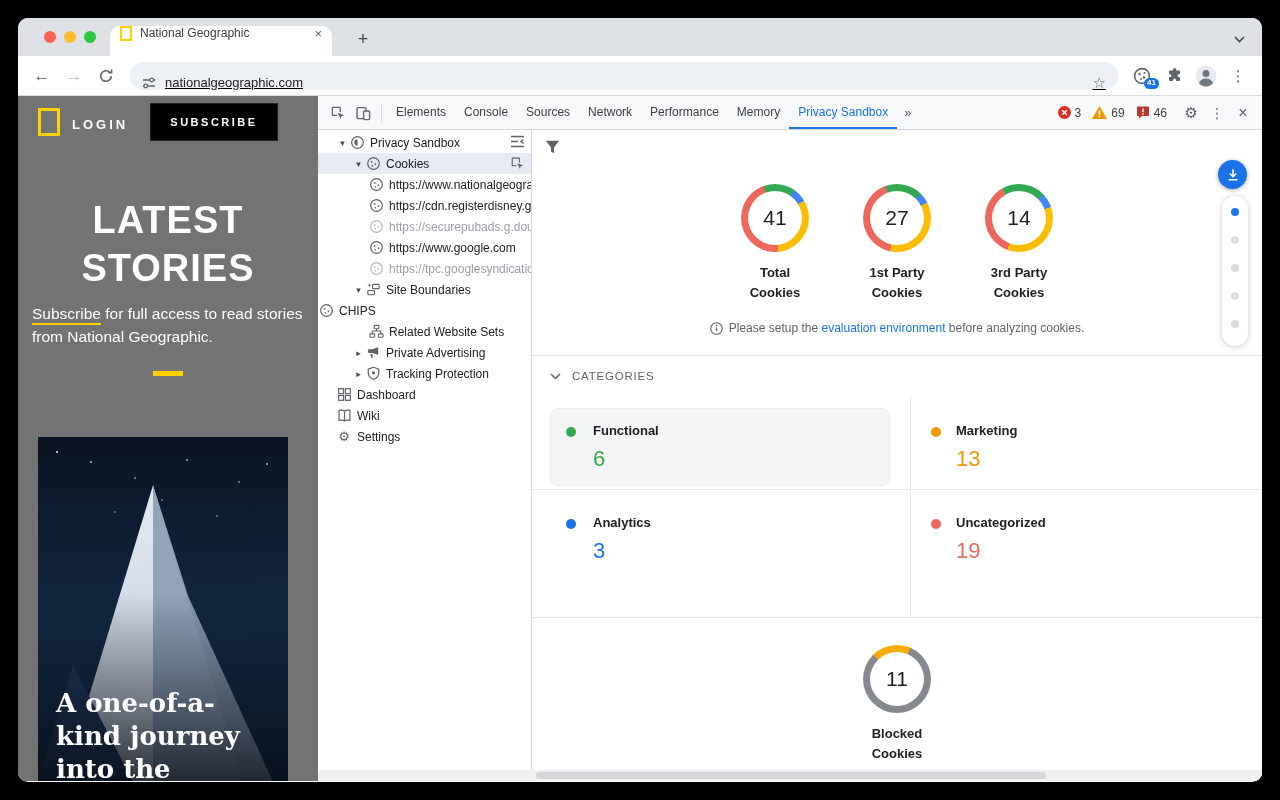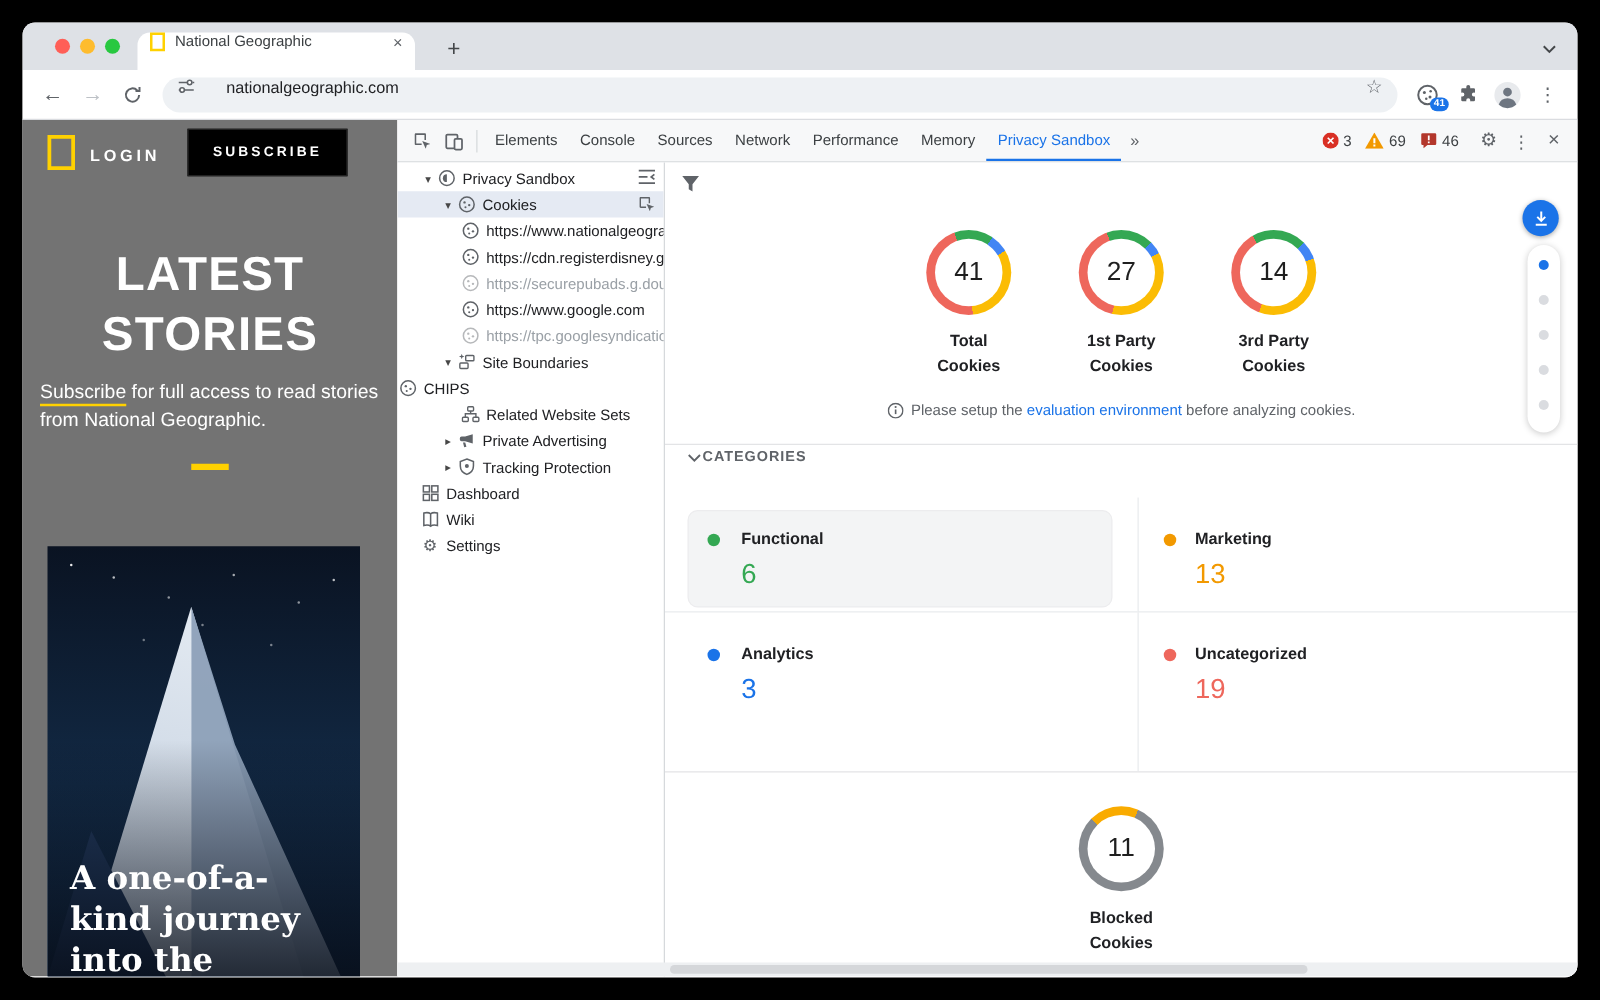--- a/index.html
+++ b/index.html
@@ -17,21 +17,21 @@
   .favicon{width:12px;height:15px;border:2.5px solid #ffd100;flex:0 0 auto;}
   .tab-title{font-size:12px;color:#3c4043;flex:1;white-space:nowrap;overflow:hidden;}
   .tab-close{color:#5f6368;font-size:13px;}
   .newtab{position:absolute;left:332px;top:9px;width:26px;height:26px;border-radius:50%;text-align:center;line-height:24px;font-size:18px;color:#44474a;}
   .tabsearch{position:absolute;right:12px;top:10px;width:22px;height:22px;display:flex;align-items:center;justify-content:center;}
 
   
   .toolbar{height:40px;background:#fff;display:flex;align-items:center;padding:0 10px;gap:4px;border-bottom:1px solid #dadce0;}
   .nav-btn{width:28px;height:28px;display:flex;align-items:center;justify-content:center;font-size:17px;color:#5f6368;}
   .nav-btn.disabled{color:#bdc1c6;}
-  .omnibox{flex:1;height:28px;background:#eef1f4;border-radius:14px;display:flex;align-items:flex-start;padding:0 12px;gap:25px;margin:0 6px;}
+  .omnibox{flex:1;height:28px;background:#eef1f4;border-radius:14px;display:flex;align-items:flex-end;padding:0 12px;gap:9px;margin:0 6px;text-decoration:underline;}
   .omnibox .url{font-size:13px;color:#202124;flex:1;white-space:nowrap;overflow:hidden;}
   .tb-icon{width:28px;height:28px;display:flex;align-items:center;justify-content:center;position:relative;}
   .ext-badge{position:absolute;right:-3px;bottom:1px;background:#1a73e8;color:#fff;font-size:8px;font-weight:700;border-radius:6px;padding:1px 3px;line-height:1.1;}
   .kebab{font-size:15px;color:#5f6368;}
 
   
   .content{display:flex;height:685px;}
   .site{width:300px;background:#737373;position:relative;overflow:hidden;color:#fff;flex:0 0 auto;}
   .devtools{flex:1;background:#fff;display:flex;flex-direction:column;position:relative;min-width:0;}
 
@@ -80,21 +80,21 @@
   .dt-main{flex:1;position:relative;background:#fff;overflow:hidden;min-width:0;}
   .filter-btn{position:absolute;top:5px;left:8px;width:24px;height:24px;display:flex;align-items:center;justify-content:center;}
   .donuts-row{position:absolute;top:54px;left:0;right:0;display:flex;justify-content:center;}
   .donut-block{width:122px;display:flex;flex-direction:column;align-items:center;}
   .ring{width:68px;height:68px;border-radius:50%;position:relative;}
   .hole{position:absolute;left:7px;top:7px;width:54px;height:54px;border-radius:50%;background:#fff;display:flex;align-items:center;justify-content:center;font-size:21px;color:#1f1f1f;}
   .donut-label{margin-top:11px;text-align:center;font-size:13px;font-weight:700;color:#202124;line-height:20px;}
   .info-row{position:absolute;top:191px;left:0;right:0;display:flex;justify-content:center;align-items:center;gap:6px;font-size:12px;color:#5f6368;}
   .info-row .link{color:#1a73e8;}
   .divider{position:absolute;left:0;right:0;height:1px;background:#e3e4e6;}
-  .cat-header{position:absolute;top:230px;left:18px;display:flex;align-items:center;gap:1px;color:#5f6368;font-size:11.5px;font-weight:700;letter-spacing:.8px;}
+  .cat-header{position:absolute;top:240px;left:18px;display:flex;align-items:center;gap:11px;color:#5f6368;font-size:11.5px;font-weight:400;letter-spacing:.8px;}
   .cat-grid{position:absolute;top:268px;left:0;right:0;height:219px;display:grid;grid-template-columns:378px 1fr;grid-template-rows:92px 1fr;}
   .cat-cell{position:relative;}
   .cat-cell:nth-child(2n){border-left:1px solid #e9ebee;}
   .cat-cell:nth-child(-n+2){border-bottom:1px solid #e9ebee;}
   .cat-card{position:absolute;left:18px;top:10px;width:340px;height:78px;background:#f3f4f5;border:1px solid #ececee;border-radius:8px;}
   .cat-dot{position:absolute;width:10px;height:10px;border-radius:50%;top:29px;}
   .cat-label{position:absolute;top:25px;font-size:13px;font-weight:700;color:#202124;}
   .cat-value{position:absolute;top:48px;font-size:22px;}
   .cat-cell:nth-child(odd) .cat-dot{left:34px;}
   .cat-cell:nth-child(odd) .cat-label,.cat-cell:nth-child(odd) .cat-value{left:61px;}

